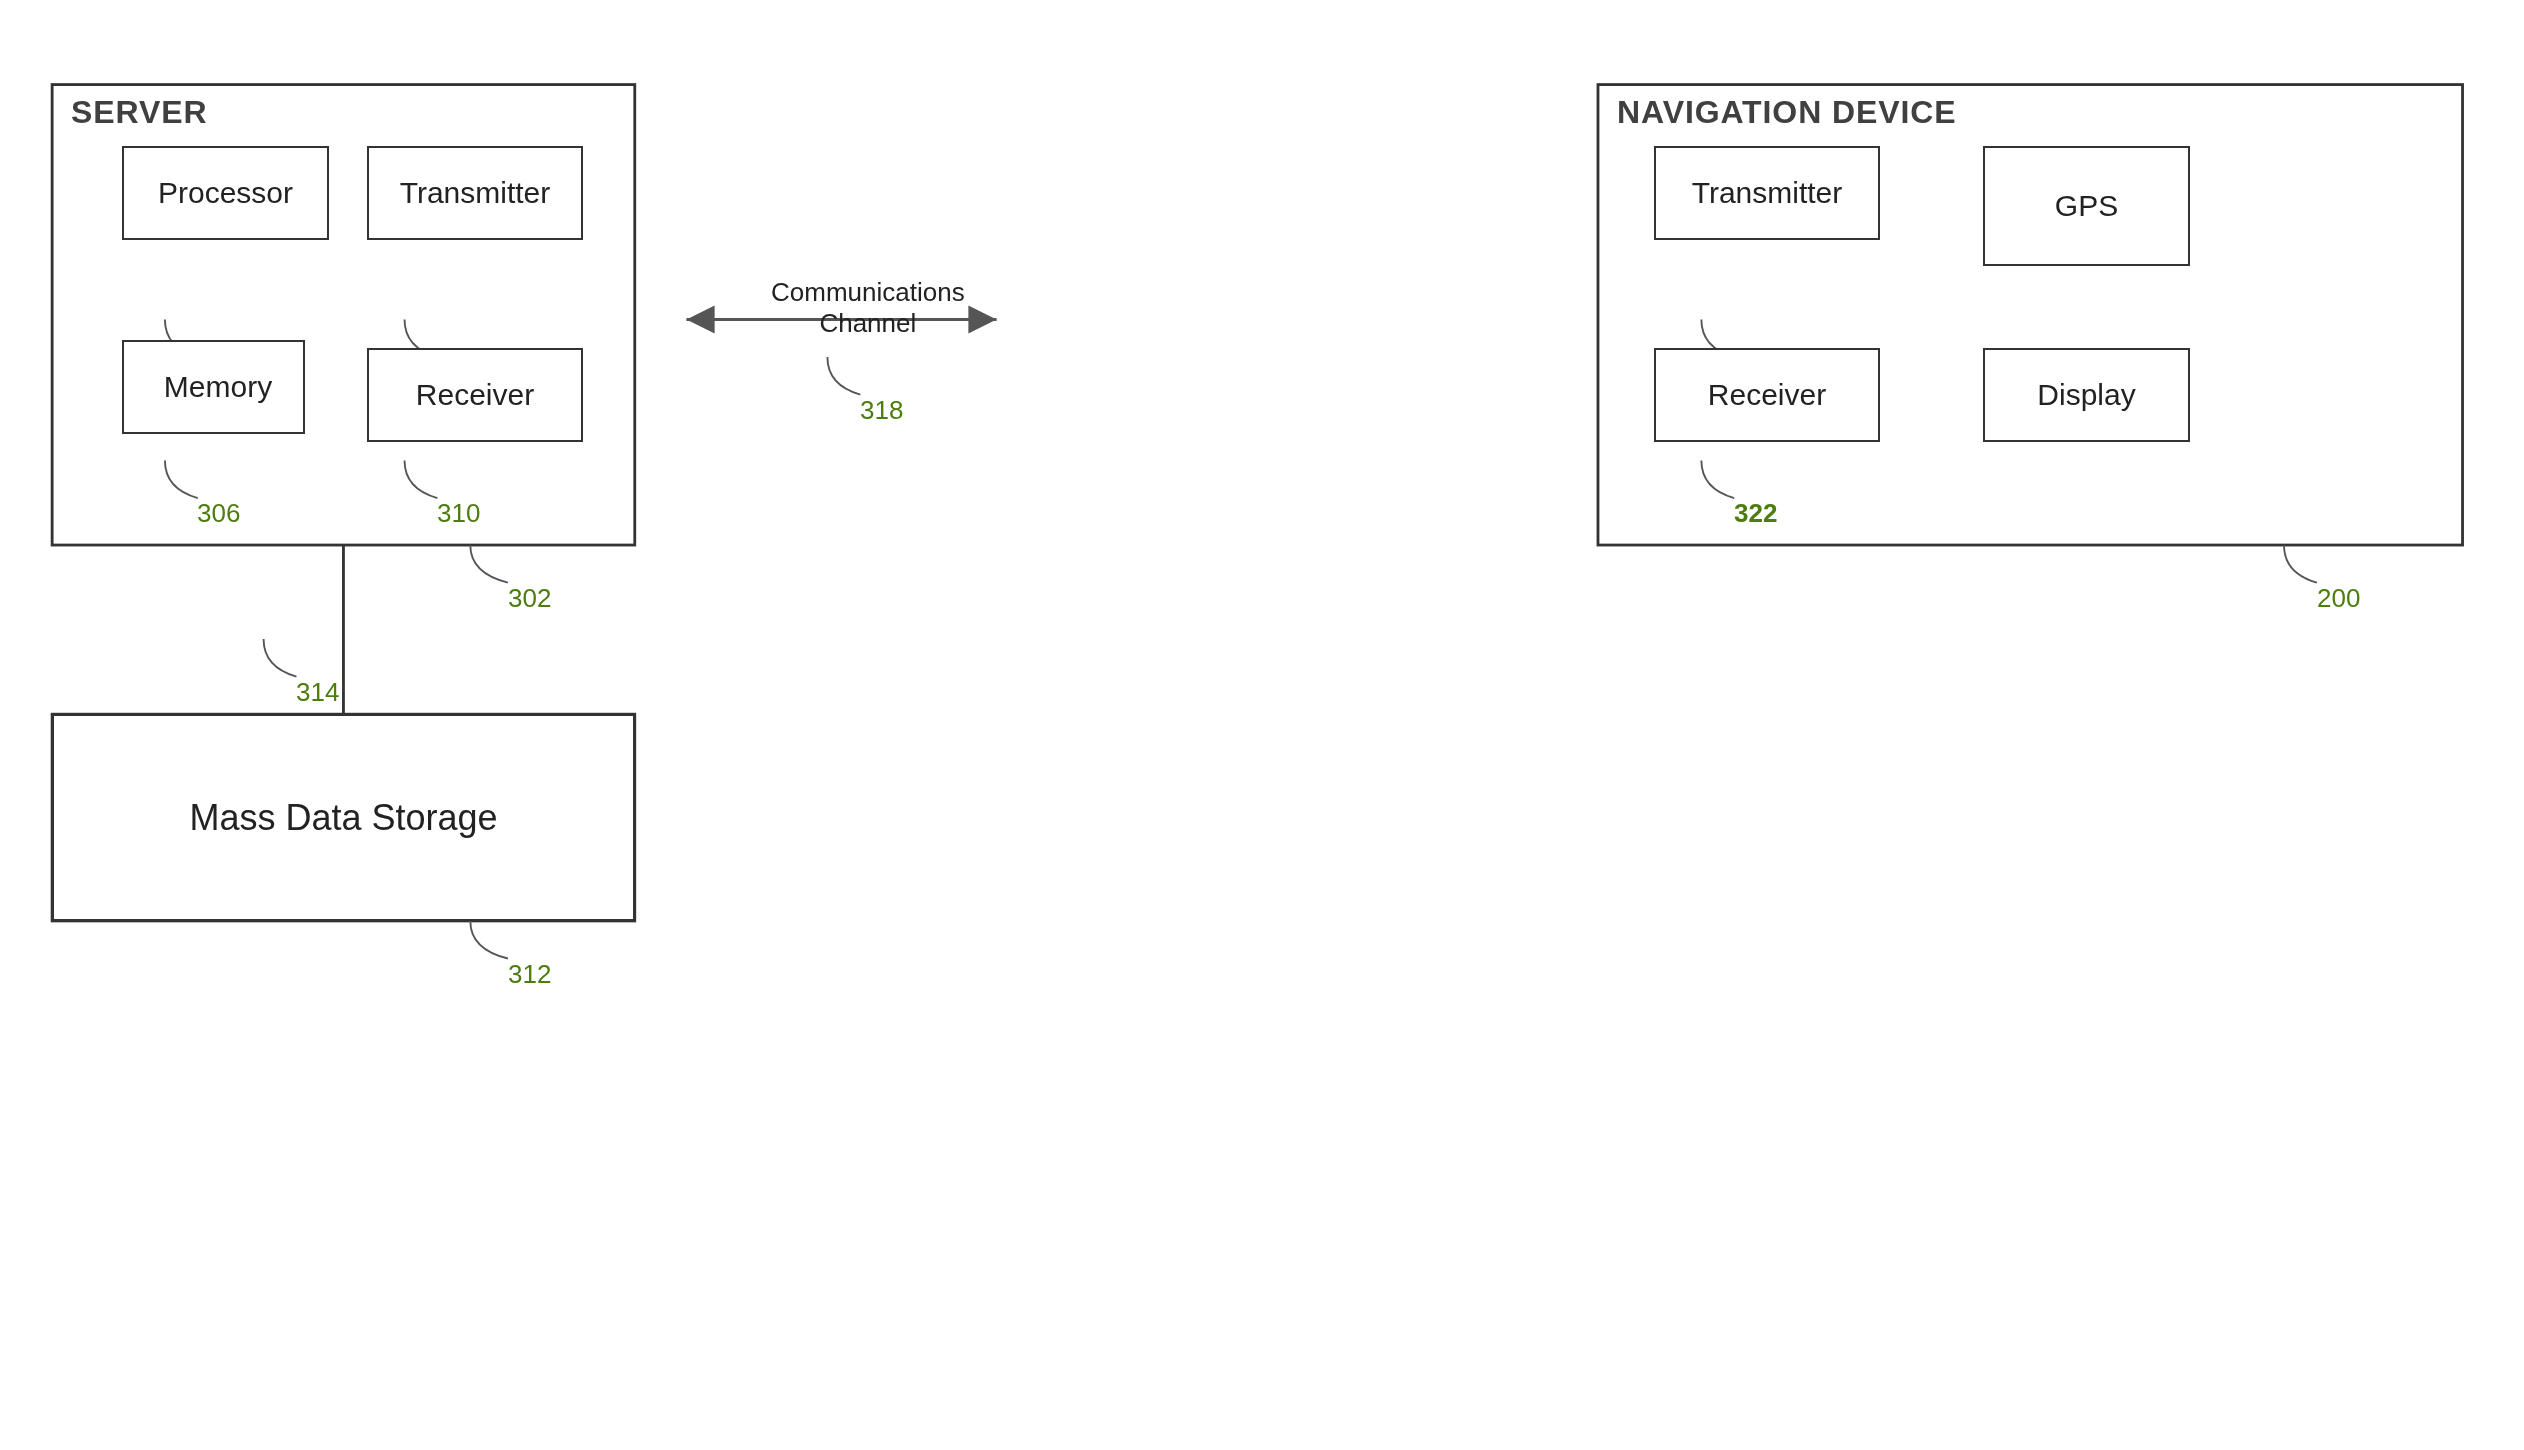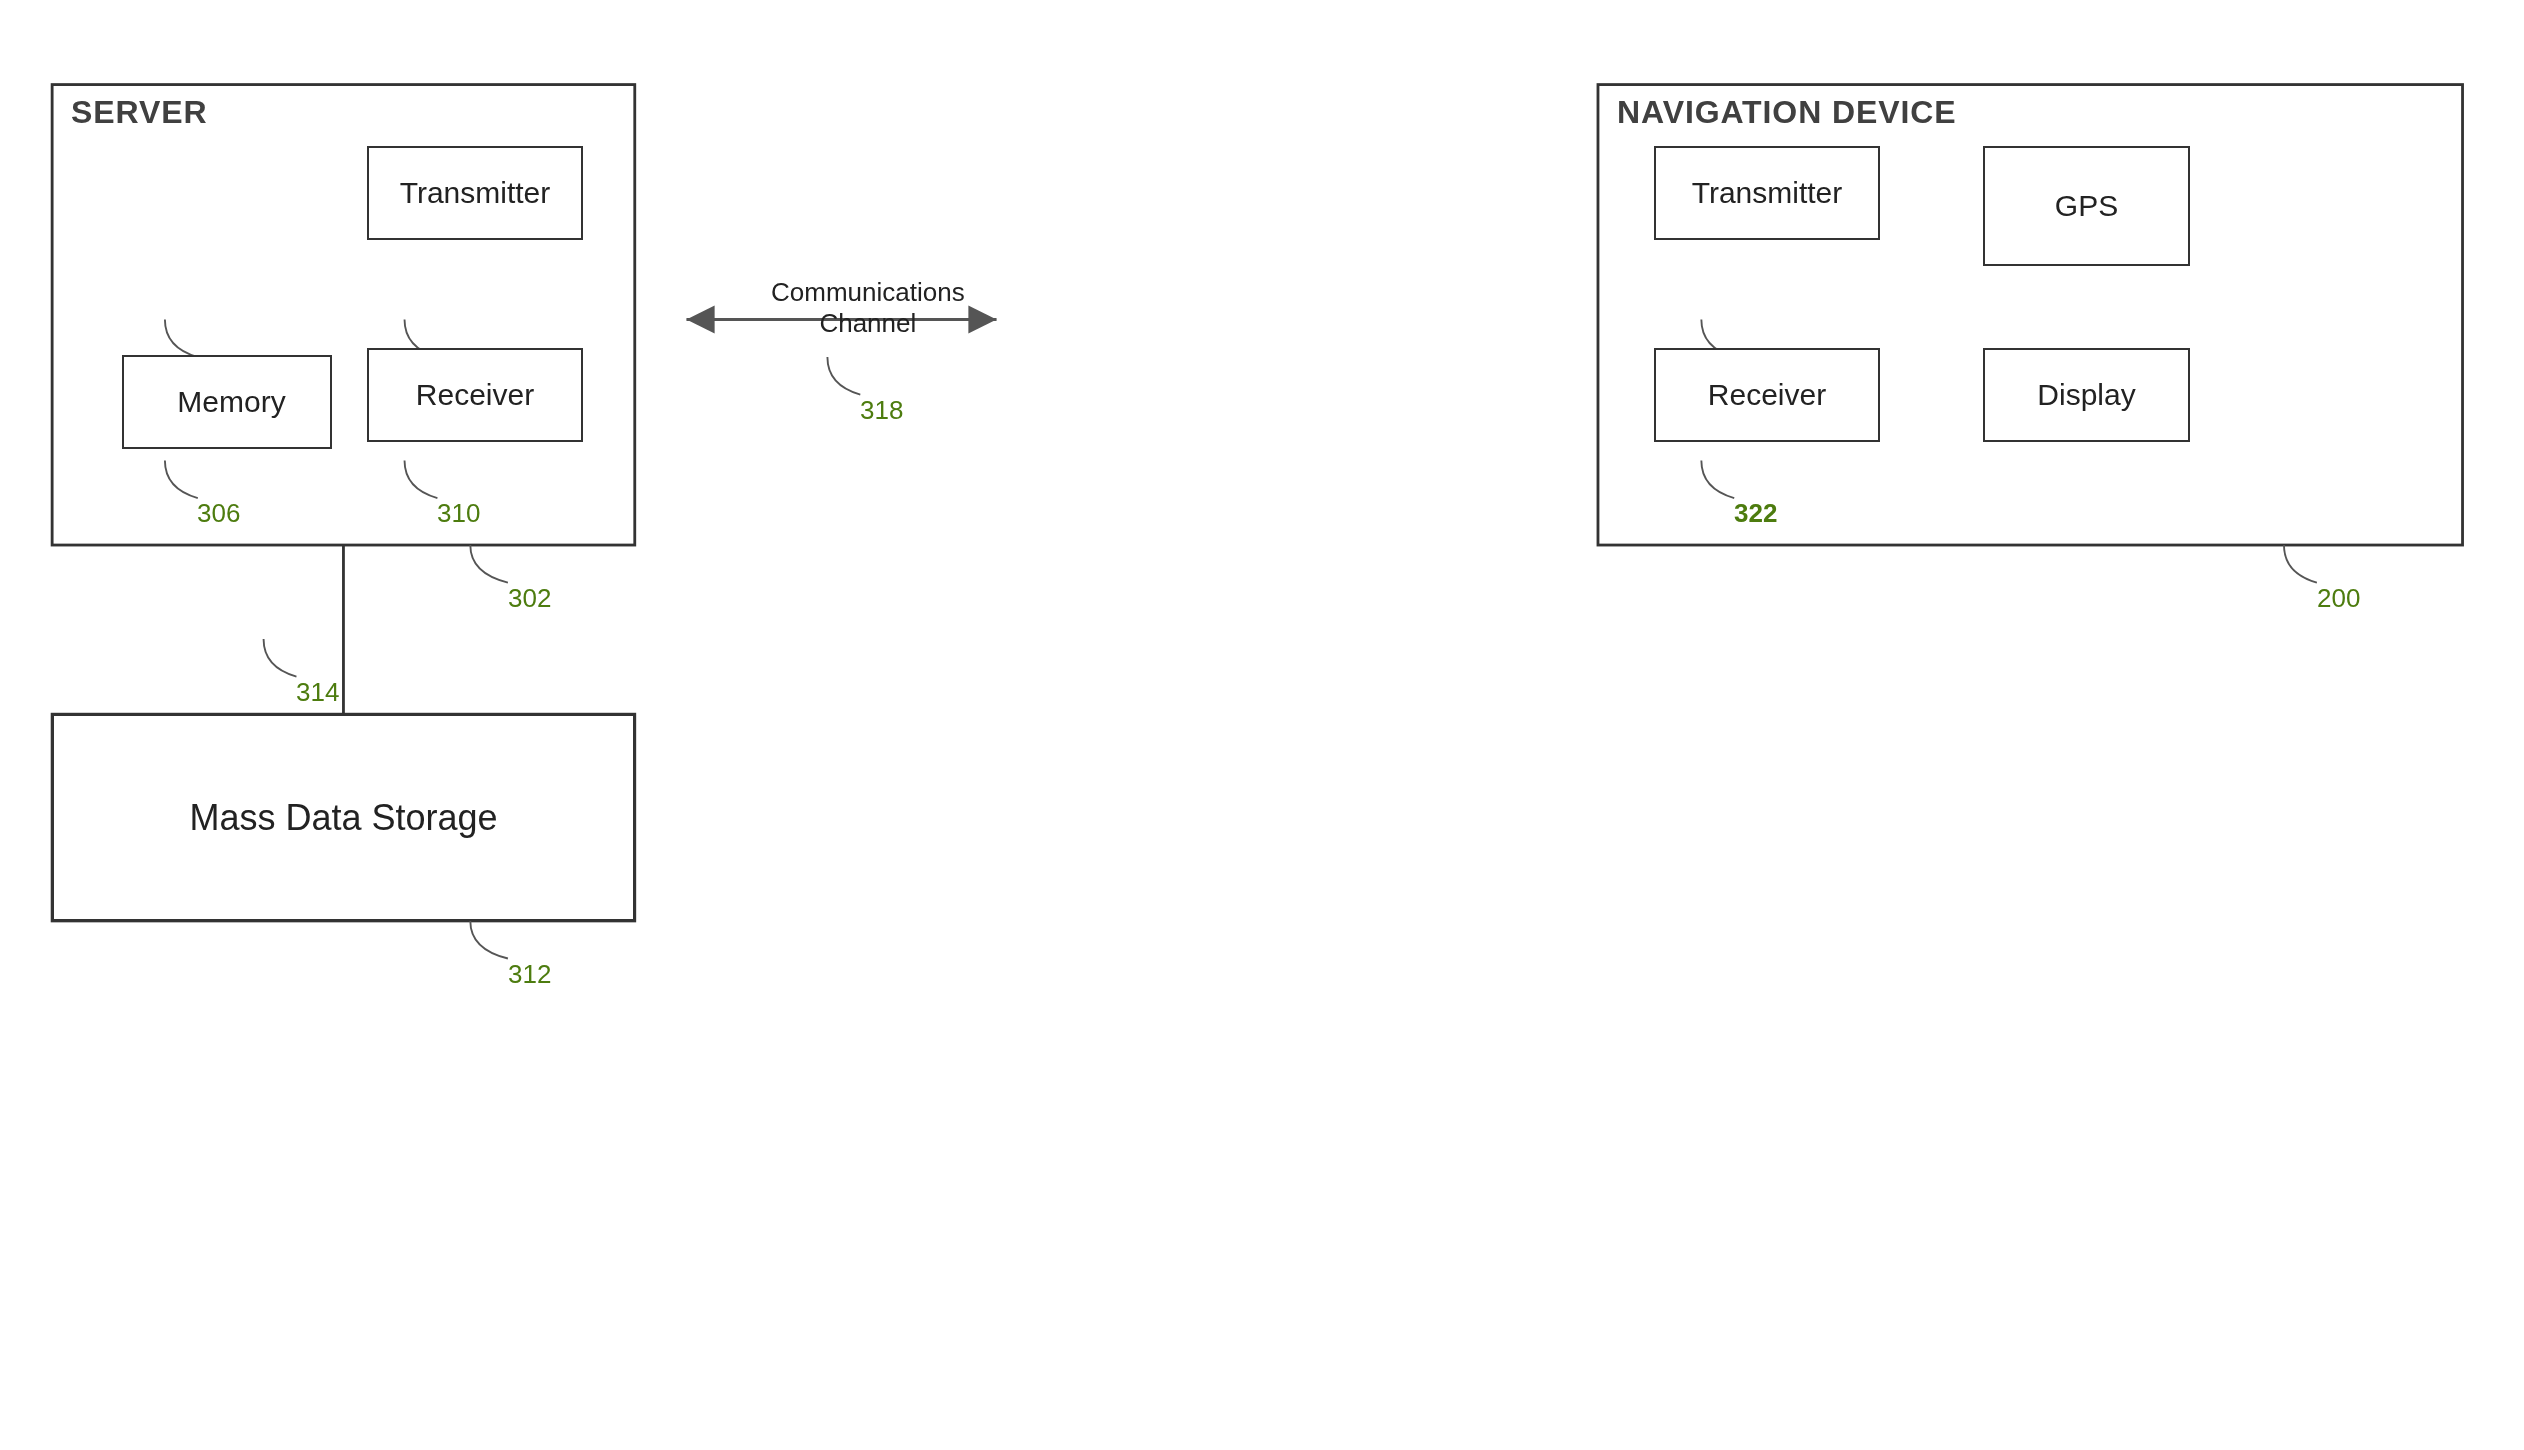--- a/index.html
+++ b/index.html
@@ -90,28 +90,29 @@
 
     <path d="M 1810,340 Q 1810,370 1845,380" fill="none" stroke="#555" stroke-width="2"></path>
 
     <path d="M 1810,490 Q 1810,520 1845,530" fill="none" stroke="#555" stroke-width="2"></path>
 
     <path d="M 2430,580 Q 2430,610 2465,620" fill="none" stroke="#555" stroke-width="2"></path>
   </svg>
 
   <div class="section-label" style="left:71px; top:94px;">SERVER</div>
 
+  <div class="box" style="left:122px; top:146px; width:207px; height:94px;">Processor</div>
 
   <div class="ref-num" style="left:197px; top:357px;">304</div>
 
   <div class="box" style="left:367px; top:146px; width:216px; height:94px;">Transmitter</div>
 
   <div class="ref-num" style="left:437px; top:357px;">308</div>
 
-  <div class="box" style="left:122px; top:355px; width:210px; height:94px;padding-left:9px;">Memory</div>
+  <div class="box" style="left:122px; top:340px; width:183px; height:94px;padding-left:9px;">Memory</div>
 
   <div class="ref-num" style="left:197px; top:498px;">306</div>
 
   <div class="box" style="left:367px; top:348px; width:216px; height:94px;">Receiver</div>
 
   <div class="ref-num" style="left:437px; top:498px;">310</div>
 
   <div class="ref-num" style="left:508px; top:583px;">302</div>
 
   <div class="ref-num" style="left:296px; top:677px;">314</div>

